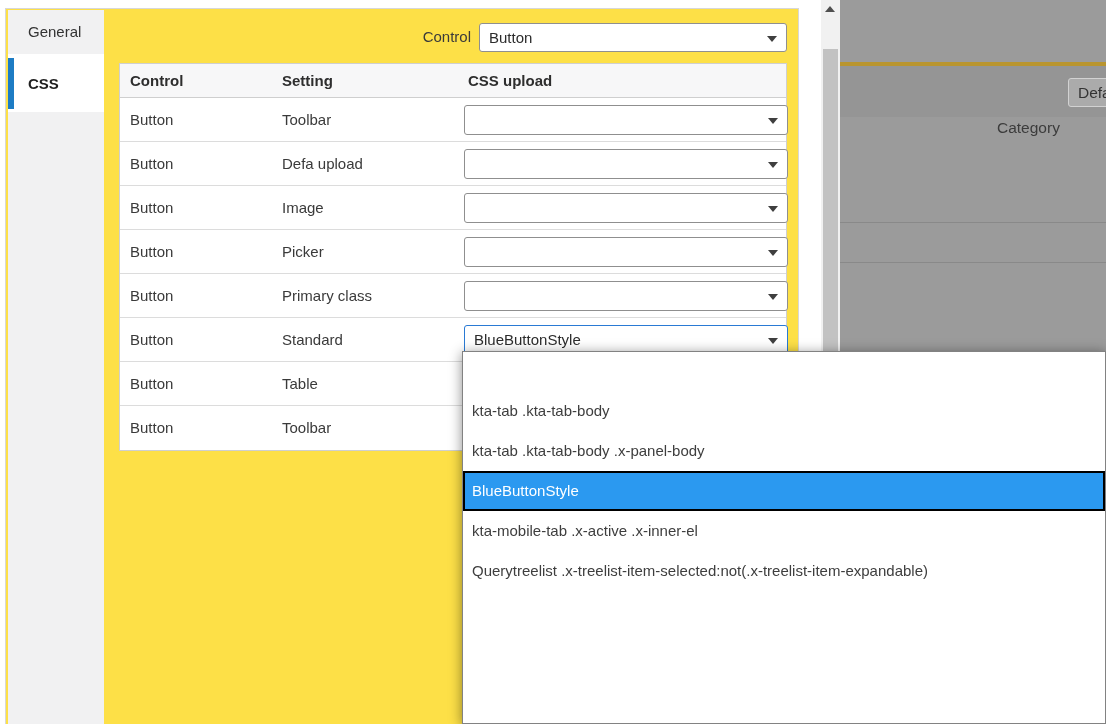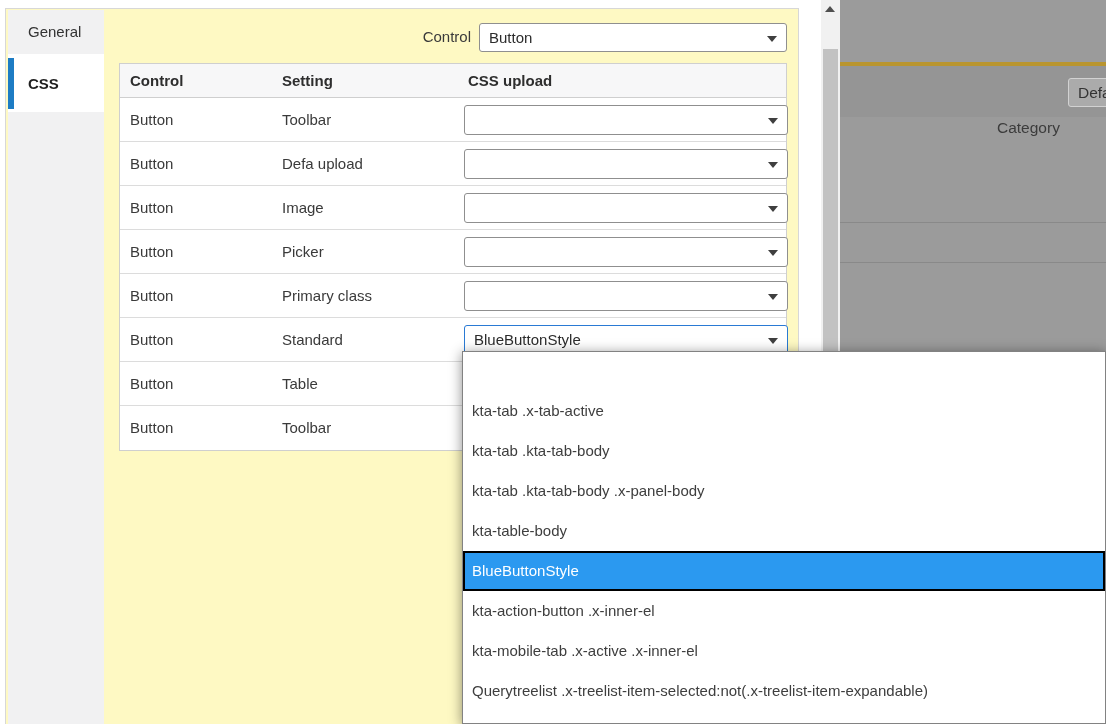--- a/index.html
+++ b/index.html
@@ -27,21 +27,21 @@
 
   
   .scrollbar { position:absolute; left:821px; top:0; width:19px; height:724px; background:#f1f1f1; }
   .scroll-up { position:absolute; left:0; top:0; width:19px; height:17px; }
   .tri-up { position:absolute; left:4px; top:6px; width:0; height:0;
     border-left:5px solid transparent; border-right:5px solid transparent; border-bottom:6px solid #4f4f4f; }
   .scroll-thumb { position:absolute; left:2px; top:49px; width:15px; height:675px; background:#c2c2c2; }
 
   
   .dialog { position:absolute; left:5px; top:8px; width:794px; height:716px;
-    background:#fef9c3; border:1px solid #d7d7d7; border-bottom:none; }
+    background:#fde047; border:1px solid #d7d7d7; border-bottom:none; }
 
   
   .sidebar { position:absolute; left:2px; top:1px; width:96px; height:714px; background:#f1f1f2; }
   .tab { position:absolute; left:0; width:96px; cursor:pointer; }
   .tab-general { top:0; height:44px; line-height:44px; padding-left:20px; background:#f1f1f2; }
   .tab-css { top:48px; height:51px; line-height:51px; padding-left:20px; background:#fff; font-weight:bold; color:#1f1f1f; }
   .tab-css-bar { position:absolute; left:0; top:0; width:6px; height:51px; background:#1d7cc4; }
   .sidebar-gap { position:absolute; left:0; top:44px; width:96px; height:4px; background:#fff; }
   .sidebar-gap2 { position:absolute; left:0; top:99px; width:96px; height:3px; background:#fff; }
 
@@ -198,23 +198,20 @@
             <span class="caret"></span>
           </div>
         </div>
       </div>
 
     </div>
   </div>
 
   <div class="popup">
     <div class="opt blank"></div>
-    <div class="opt">kta-tab .x-tab-active</div>
     <div class="opt">kta-tab .kta-tab-body</div>
     <div class="opt">kta-tab .kta-tab-body .x-panel-body</div>
-    <div class="opt">kta-table-body</div>
     <div class="opt selected">BlueButtonStyle</div>
-    <div class="opt">kta-action-button .x-inner-el</div>
     <div class="opt">kta-mobile-tab .x-active .x-inner-el</div>
     <div class="opt">Querytreelist .x-treelist-item-selected:not(.x-treelist-item-expandable)</div>
   </div>
 
 </div>
 
 </body></html>

